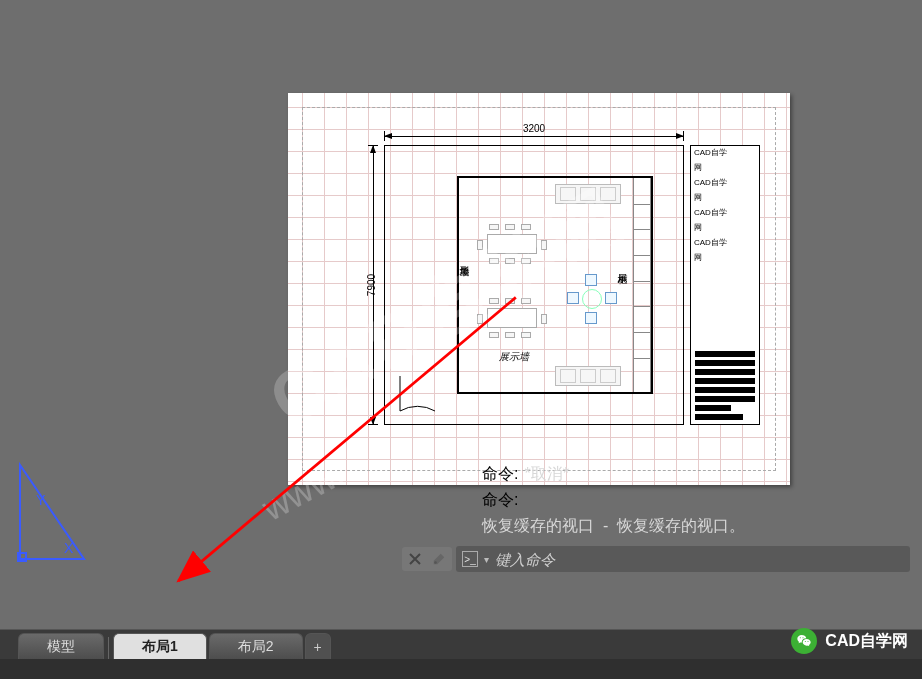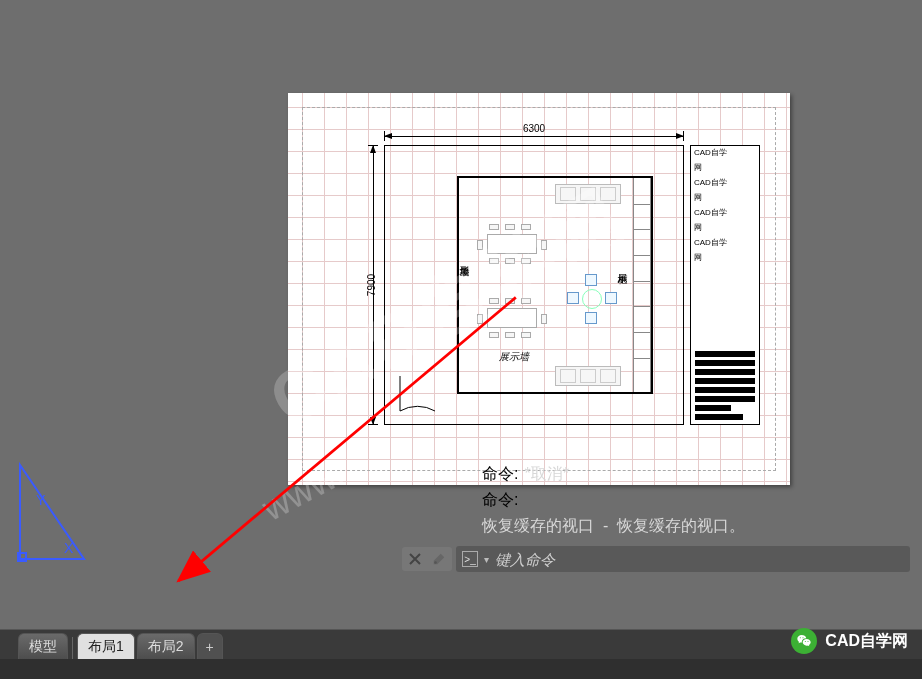--- a/index.html
+++ b/index.html
@@ -133,26 +133,26 @@
     flex:1; background:transparent; border:none; outline:none; color:#e8e8e8; font-size:15px; font-style:italic;
   }
   .cmd-input-box input::placeholder{ color:#cfcfcf; font-style:italic;}
 
   .tab-bar {
     position:absolute; left:0; right:0; bottom:20px; height:30px;
     background:#3a3a3a; display:flex; align-items:flex-end; padding-left:18px; gap:2px;
     border-top:1px solid #555;
   }
   .tab {
-    height:26px; padding:0 10px; display:flex; align-items:center;
+    height:26px; padding:0 28px; display:flex; align-items:center;
     font-size:14px; color:#dcdcdc; cursor:pointer;
     background:linear-gradient(#6a6a6a,#4d4d4d);
     border-radius:6px 6px 0 0; border:1px solid #555; border-bottom:none;
   }
-  .tab.active { background:#e0e0e0; color:#222; font-weight:normal;}
+  .tab.active { background:#e0e0e0; color:#222; font-weight:bold;}
   .tab.add { width:26px; padding:0; justify-content:center; color:#ccc; background:#505050;}
   .divider-v { width:1px; height:22px; background:#666; margin:0 2px;}
 
   .status-strip{
     position:absolute; left:0; right:0; bottom:0; height:20px; background:#2f2f2f;
   }
 
   .brand {
     position:absolute; right:14px; bottom:24px; height:28px;
     display:flex; align-items:center; gap:8px; color:#fff; font-size:16px; font-weight:bold;
@@ -173,21 +173,21 @@
   <div class="paper">
     <div class="grid"></div>
     <div class="paper-inner-dash"></div>
 
     <div class="dim-top">
       <div class="line"></div>
       <div class="tick" style="left:0"></div>
       <div class="tick" style="right:0"></div>
       <div class="arrowL"></div>
         <div class="arrowR"></div>
-      <div class="lbl">6300</div>
+      <div class="lbl">3200</div>
     </div>
     <div class="dim-left">
       <div class="line"></div>
       <div class="tick" style="top:0"></div>
       <div class="tick" style="bottom:0"></div>
       <div class="arrowT"></div>
         <div class="arrowB"></div>
       <div class="lbl">7900</div>
     </div>
 

